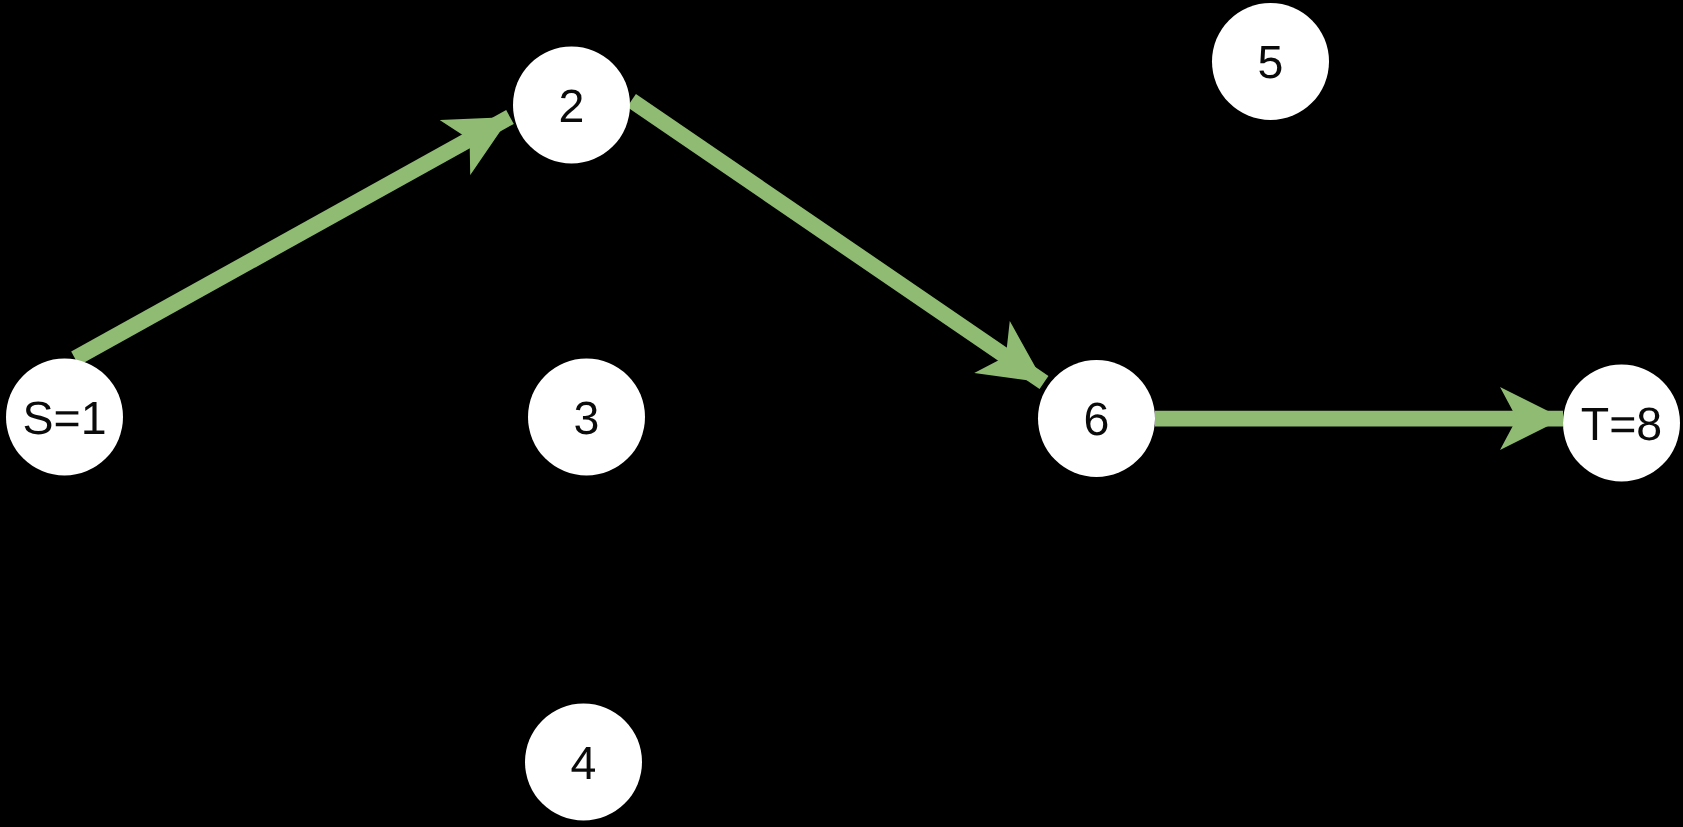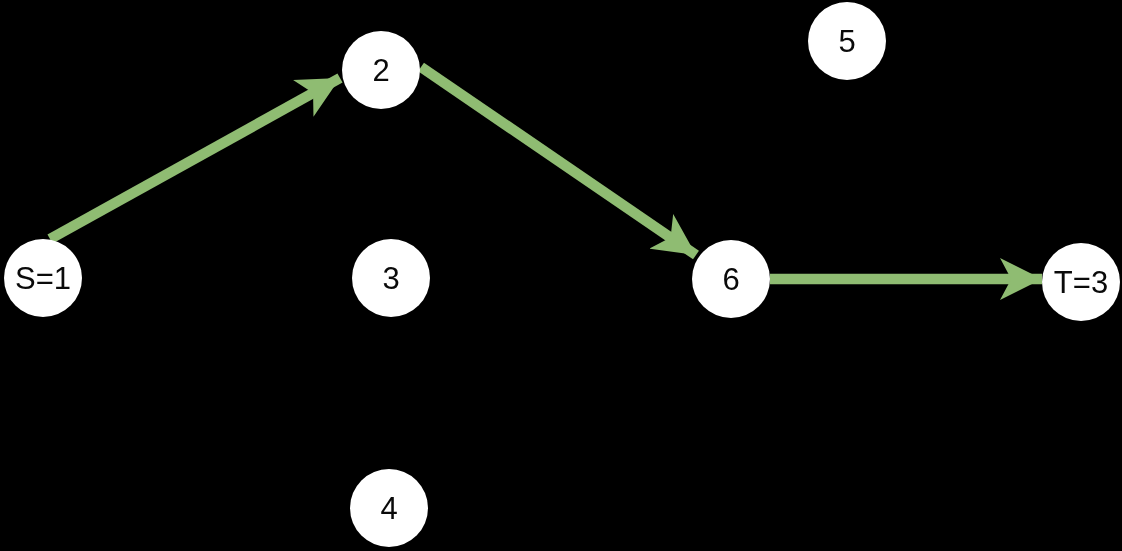--- a/index.html
+++ b/index.html
@@ -64,16 +64,16 @@
   <div class="node" style="left: 389px; top: 508px; width: 78px; height: 78px; background: rgb(255, 255, 255); color: rgb(10, 10, 10);">
     <span>4</span>
   </div>
   <div class="node" style="left: 847px; top: 41px; width: 78px; height: 78px; background: rgb(255, 255, 255); color: rgb(10, 10, 10);">
     <span>5</span>
   </div>
   <div class="node" style="left: 731px; top: 279px; width: 78px; height: 78px; background: rgb(255, 255, 255); color: rgb(10, 10, 10);">
     <span>6</span>
   </div>
   <div class="node" style="left: 1081px; top: 282px; width: 78px; height: 78px; background: rgb(255, 255, 255); color: rgb(10, 10, 10);">
-    <span>T=3</span>
+    <span>T=8</span>
   </div>
 
 </div>
 
 </body></html>

